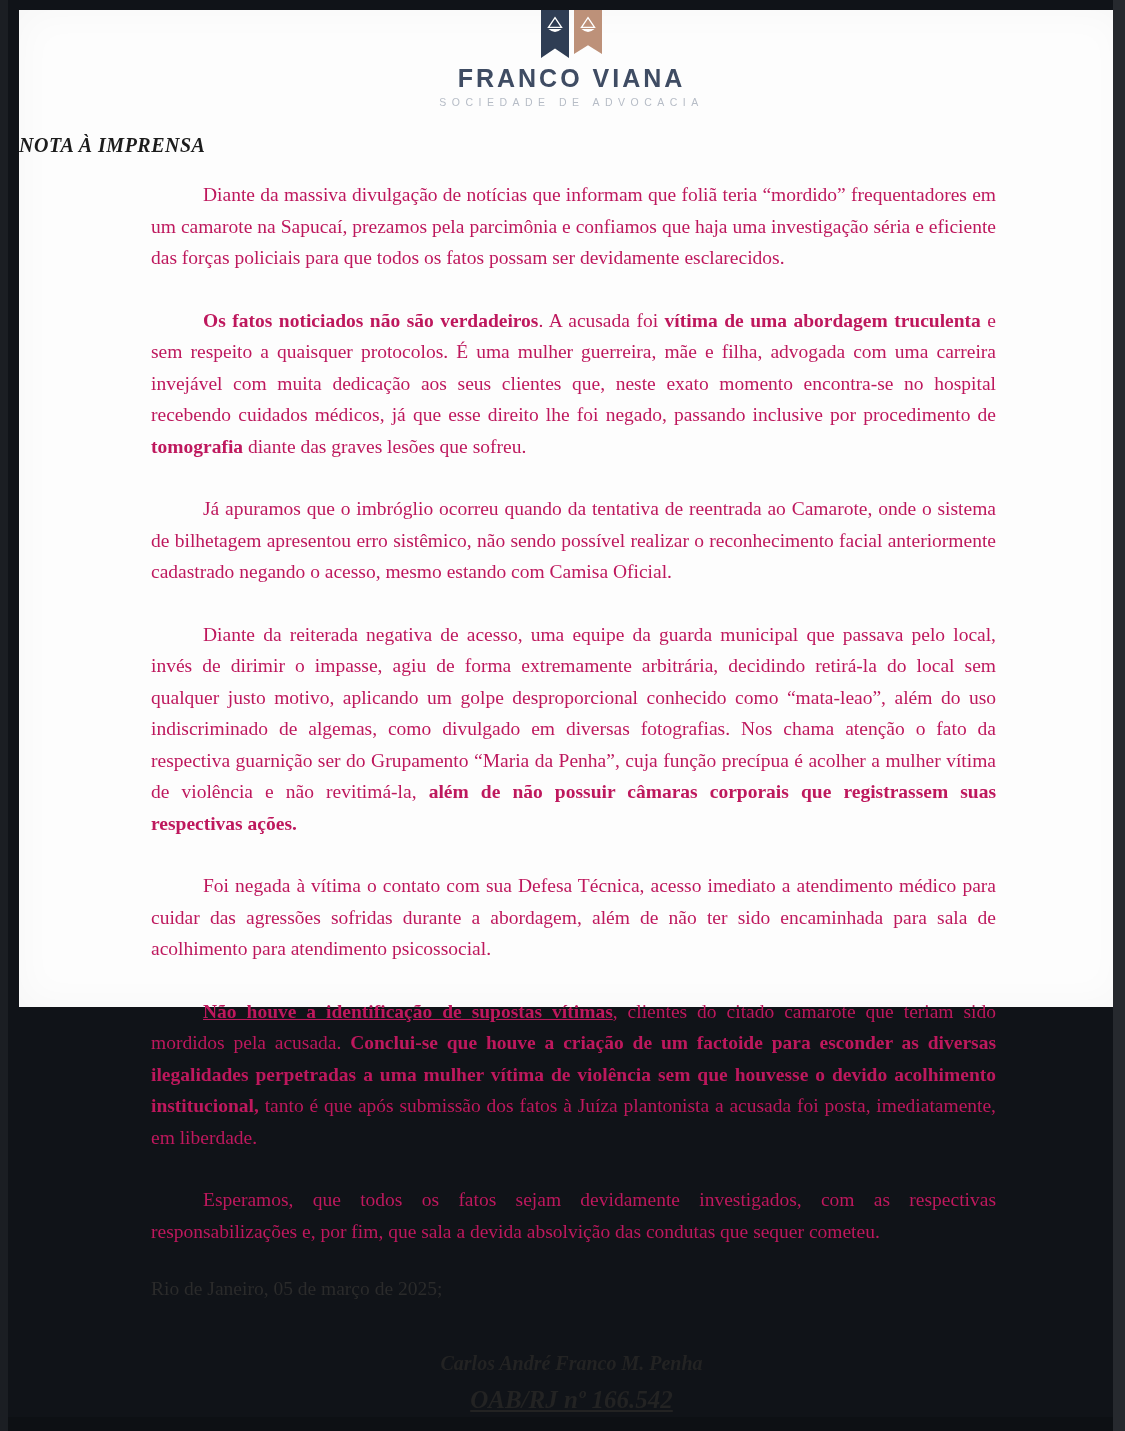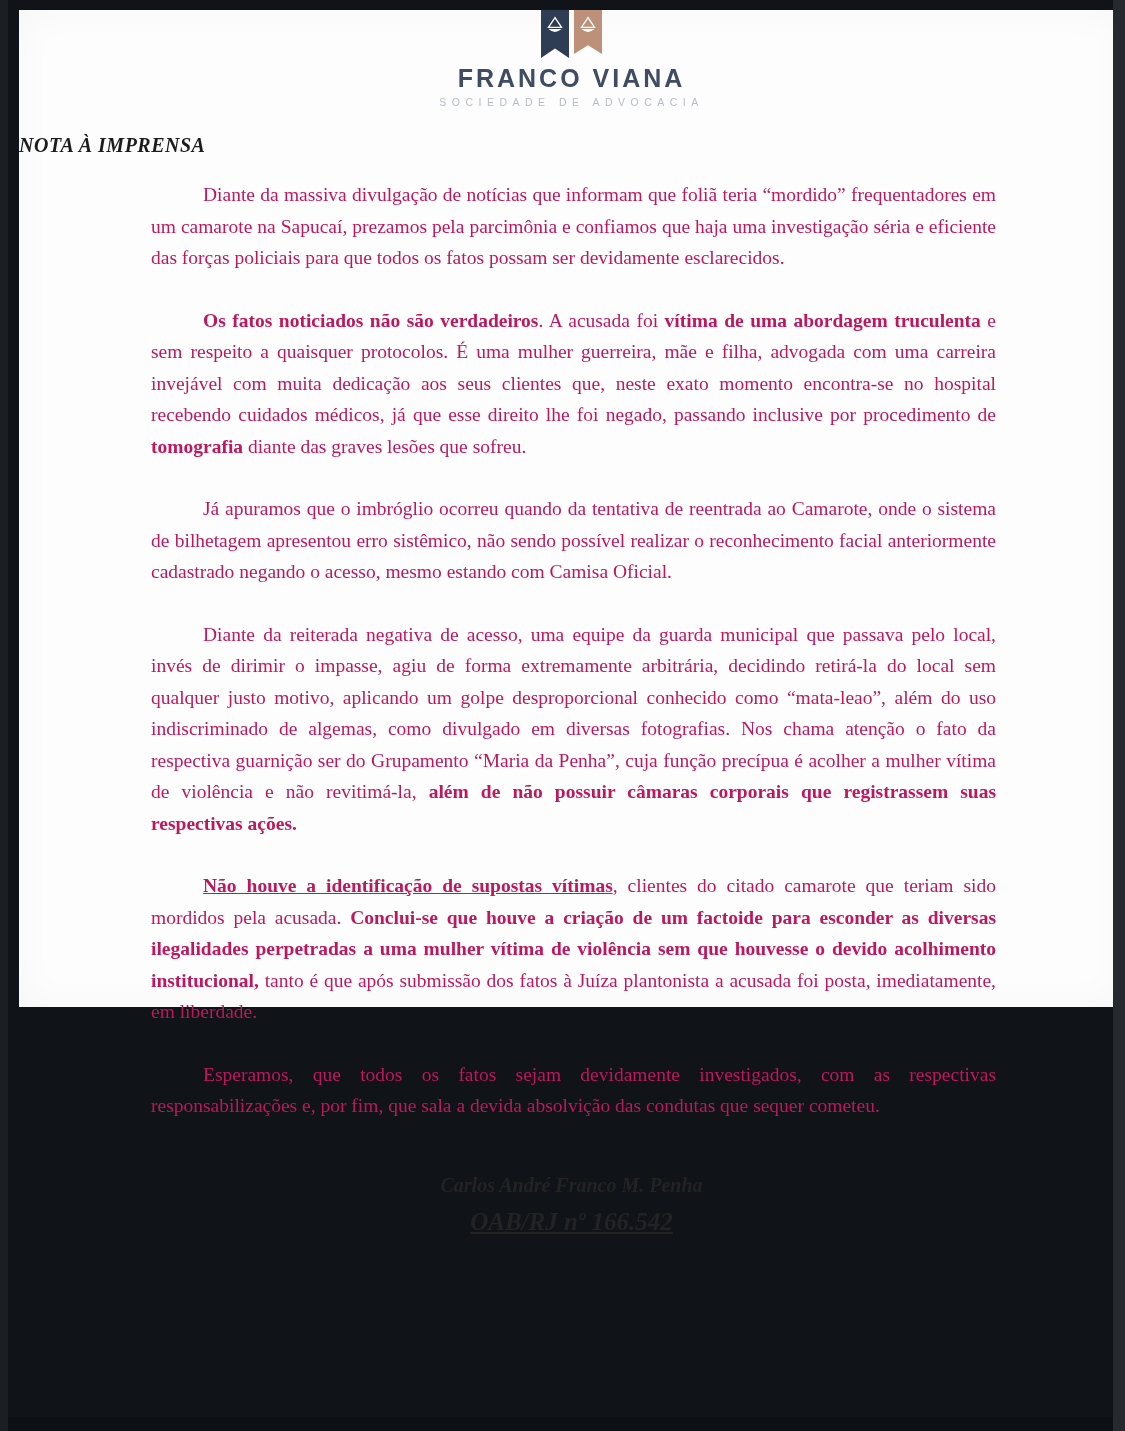--- a/index.html
+++ b/index.html
@@ -146,24 +146,26 @@
       <div class="brand-subtitle">SOCIEDADE DE ADVOCACIA</div>
     </div>
 
     <div class="doc-title">NOTA À IMPRENSA</div>
 
     <div class="body-text">
         <p><span>Diante da massiva divulgação de notícias que informam que foliã teria “mordido” frequentadores em um camarote na Sapucaí, prezamos pela parcimônia e confiamos que haja uma investigação séria e eficiente das forças policiais para que todos os fatos possam ser devidamente esclarecidos.</span></p>
         <p><span style="font-weight: 700;">Os fatos noticiados não são verdadeiros</span><span>. A acusada foi </span><span style="font-weight: 700;">vítima de uma abordagem truculenta</span><span> e sem respeito a quaisquer protocolos. É uma mulher guerreira, mãe e filha, advogada com uma carreira invejável com muita dedicação aos seus clientes que, neste exato momento encontra-se no hospital recebendo cuidados médicos, já que esse direito lhe foi negado, passando inclusive por procedimento de </span><span style="font-weight: 700;">tomografia</span><span> diante das graves lesões que sofreu.</span></p>
         <p><span>Já apuramos que o imbróglio ocorreu quando da tentativa de reentrada ao Camarote, onde o sistema de bilhetagem apresentou erro sistêmico, não sendo possível realizar o reconhecimento facial anteriormente cadastrado negando o acesso, mesmo estando com Camisa Oficial.</span></p>
         <p><span>Diante da reiterada negativa de acesso, uma equipe da guarda municipal que passava pelo local, invés de dirimir o impasse, agiu de forma extremamente arbitrária, decidindo retirá-la do local sem qualquer justo motivo, aplicando um golpe desproporcional conhecido como “mata-leao”, além do uso indiscriminado de algemas, como divulgado em diversas fotografias. Nos chama atenção o fato da respectiva guarnição ser do Grupamento “Maria da Penha”, cuja função precípua é acolher a mulher vítima de violência e não revitimá-la, </span><span style="font-weight: 700;">além de não possuir câmaras corporais que registrassem suas respectivas ações.</span></p>
+        <p><span>Foi negada à vítima o contato com sua Defesa Técnica, acesso imediato a atendimento médico para cuidar das agressões sofridas durante a abordagem, além de não ter sido encaminhada para sala de acolhimento para atendimento psicossocial.</span></p>
         <p><span style="font-weight: 700; text-decoration: underline;">Não houve a identificação de supostas vítimas</span><span>, clientes do citado camarote que teriam sido mordidos pela acusada. </span><span style="font-weight: 700;">Conclui-se que houve a criação de um factoide para esconder as diversas ilegalidades perpetradas a uma mulher vítima de violência sem que houvesse o devido acolhimento institucional,</span><span> tanto é que após submissão dos fatos à Juíza plantonista a acusada foi posta, imediatamente, em liberdade.</span></p>
         <p><span>Esperamos, que todos os fatos sejam devidamente investigados, com as respectivas responsabilizações e, por fim, que sala a devida absolvição das condutas que sequer cometeu.</span></p>
       </div>
 
+    <div class="date-line">Rio de Janeiro, 05 de março de 2025;</div>
 
     <div class="signature">
       <div class="sig-name">Carlos André Franco M. Penha</div>
       <div class="sig-oab">OAB/RJ nº 166.542</div>
     </div>
 
   </div>
 
   <div class="edge edge-top"></div>
   <div class="edge edge-bottom"></div>

